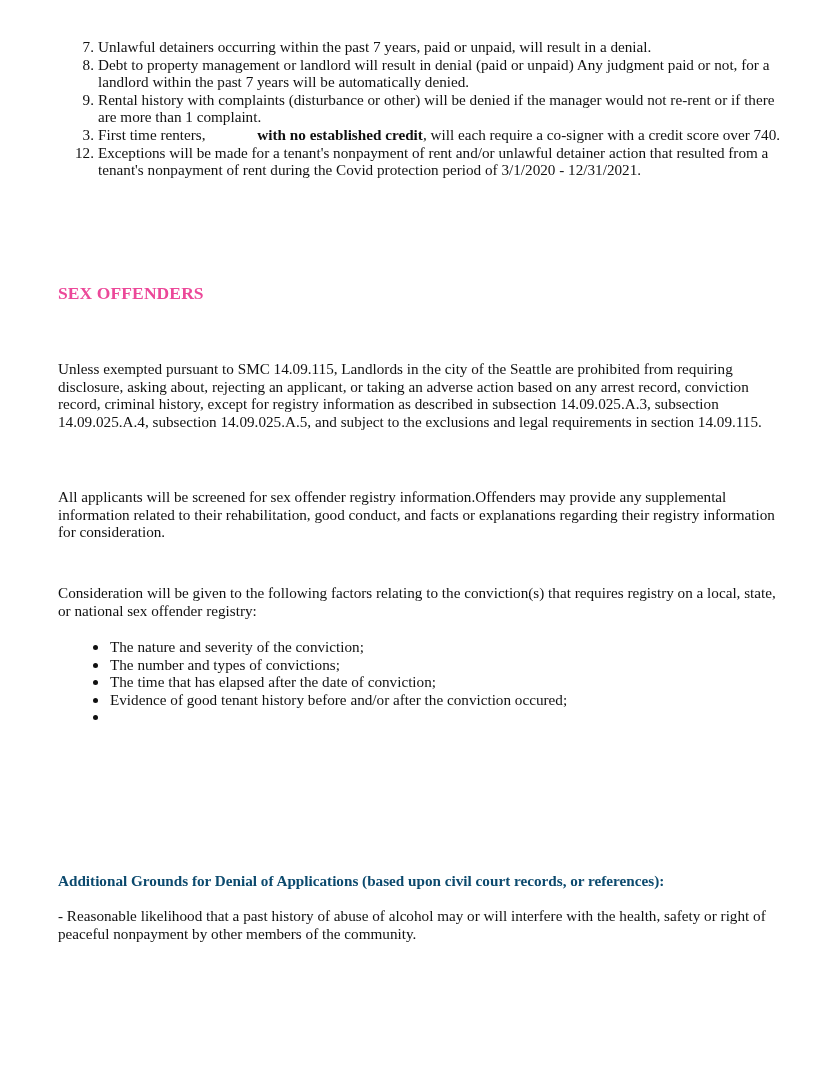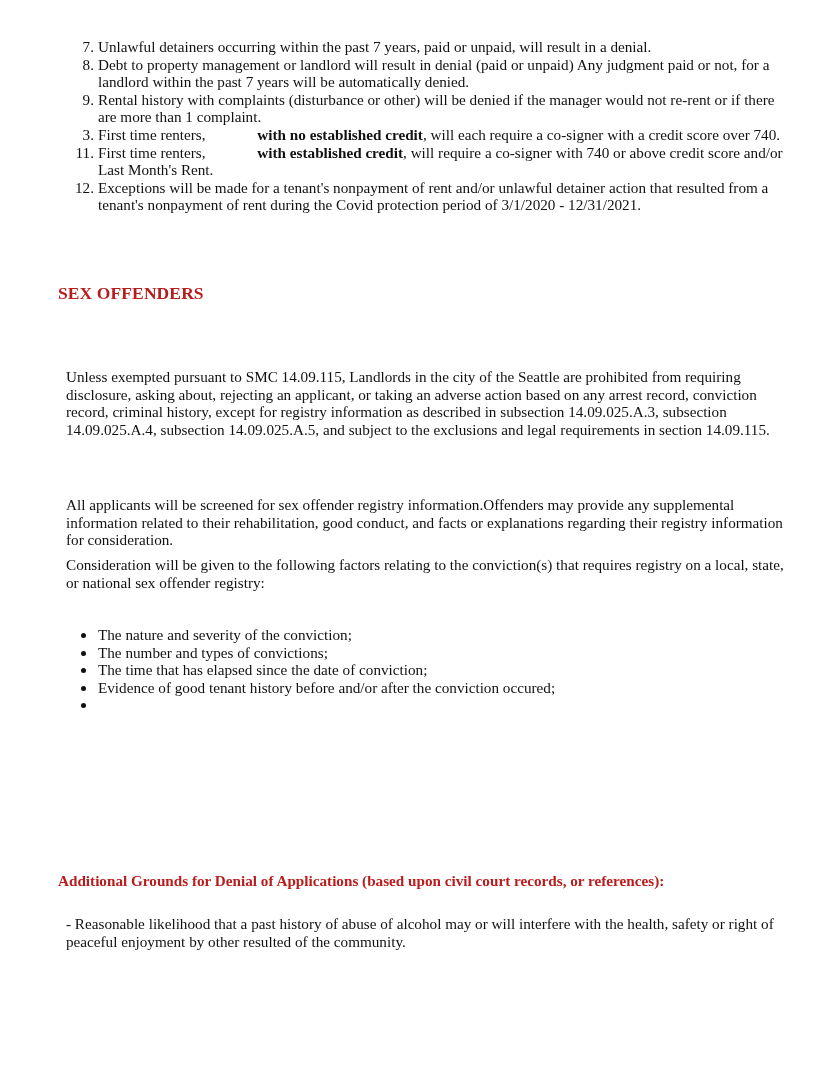--- a/index.html
+++ b/index.html
@@ -44,39 +44,39 @@
     }
     b { font-weight: bold; margin-left: 48px; }
 
     .h-sex {
       position: absolute;
       left: 58px;
       top: 285px;
       margin: 0;
       font-size: 17.5px;
       font-weight: bold;
-      color: #b91c1c;
+      color: #ec4899;
       letter-spacing: 0.1px;
     }
     .para {
       position: absolute;
       left: 58px;
       width: 725px;
-      margin: 8px;
+      margin: 0;
     }
     .p-smc { top: 360px; }
     .p-screen { top: 488px; }
-    .p-consider { top: 548px; }
+    .p-consider { top: 584px; }
 
     .bullets {
       position: absolute;
       left: 58px;
       top: 626px;
       width: 725px;
-      margin: 0;
+      margin: 12px;
       padding: 0;
       list-style: none;
     }
     .bullets li {
       position: relative;
       padding-left: 40px;
     }
     .bullets .dot {
       position: absolute;
       left: 23px;
@@ -87,21 +87,21 @@
       background: #111111;
     }
 
     .h-add {
       position: absolute;
       left: 58px;
       top: 872px;
       margin: 0;
       font-size: 15.2px;
       font-weight: bold;
-      color: #b91c1c;
+      color: #0c4a6e;
     }
     .p-alcohol { top: 907px; }
     .p-drugs { top: 960px; }
   </style>
 </head>
 <body>
 
 <div class="page">
 
   <ol class="numbered-list">
@@ -115,43 +115,39 @@
     </li>
     <li>
       <span class="num">9.</span>
       <span>Rental history with complaints (disturbance or other) will be denied if the manager would not re-rent or if there are more than 1 complaint.</span>
     </li>
     <li>
       <span class="num">3.</span>
       <span>First time renters, </span><b>with no established credit</b><span>, will each require a co-signer with a credit score over 740.</span>
     </li>
     <li>
-      <span class="num">11.</span>
-      <span>First time renters, </span><b>with established credit</b><span>, will require a co-signer with 740 or above credit score and/or Last Month's Rent.</span>
-    </li>
-    <li>
       <span class="num">12.</span>
       <span>Exceptions will be made for a tenant's nonpayment of rent and/or unlawful detainer action that resulted from a tenant's nonpayment of rent during the Covid protection period of 3/1/2020 - 12/31/2021.</span>
     </li>
   </ol>
 
   <h2 class="h-sex">SEX OFFENDERS</h2>
 
   <p class="para p-smc">Unless exempted pursuant to SMC 14.09.115, Landlords in the city of the Seattle are prohibited from requiring disclosure, asking about, rejecting an applicant, or taking an adverse action based on any arrest record, conviction record, criminal history, except for registry information as described in subsection 14.09.025.A.3, subsection 14.09.025.A.4, subsection 14.09.025.A.5, and subject to the exclusions and legal requirements in section 14.09.115.</p>
 
   <p class="para p-screen">All applicants will be screened for sex offender registry information.Offenders may provide any supplemental information related to their rehabilitation, good conduct, and facts or explanations regarding their registry information for consideration.</p>
 
   <p class="para p-consider">Consideration will be given to the following factors relating to the conviction(s) that requires registry on a local, state, or national sex offender registry:</p>
 
   <ul class="bullets">
     <li><span class="dot"></span><span>The nature and severity of the conviction;</span></li>
     <li><span class="dot"></span><span>The number and types of convictions;</span></li>
-    <li><span class="dot"></span><span>The time that has elapsed since the date of conviction;</span></li>
+    <li><span class="dot"></span><span>The time that has elapsed after the date of conviction;</span></li>
     <li><span class="dot"></span><span>Evidence of good tenant history before and/or after the conviction occured;</span></li>
     <li><span class="dot"></span></li>
   </ul>
 
   <h3 class="h-add">Additional Grounds for Denial of Applications (based upon civil court records, or references):</h3>
 
-  <p class="para p-alcohol">- Reasonable likelihood that a past history of abuse of alcohol may or will interfere with the health, safety or right of peaceful enjoyment by other resulted of the community.</p>
+  <p class="para p-alcohol">- Reasonable likelihood that a past history of abuse of alcohol may or will interfere with the health, safety or right of peaceful nonpayment by other members of the community.</p>
 
 
 </div>
 
 </body></html>

